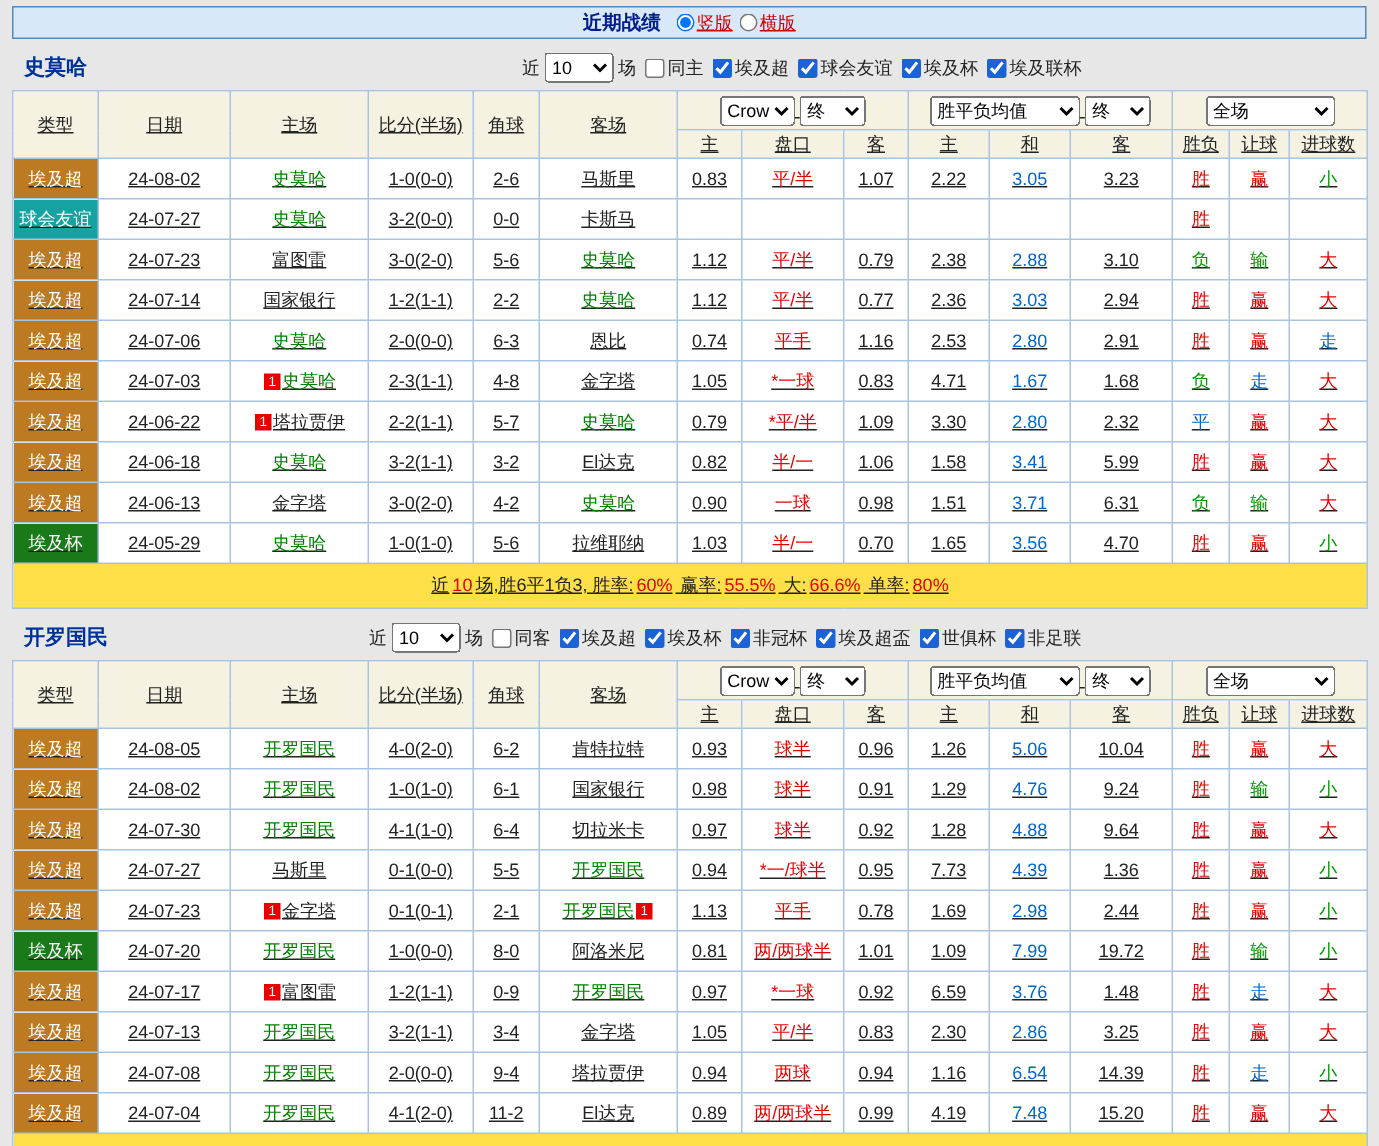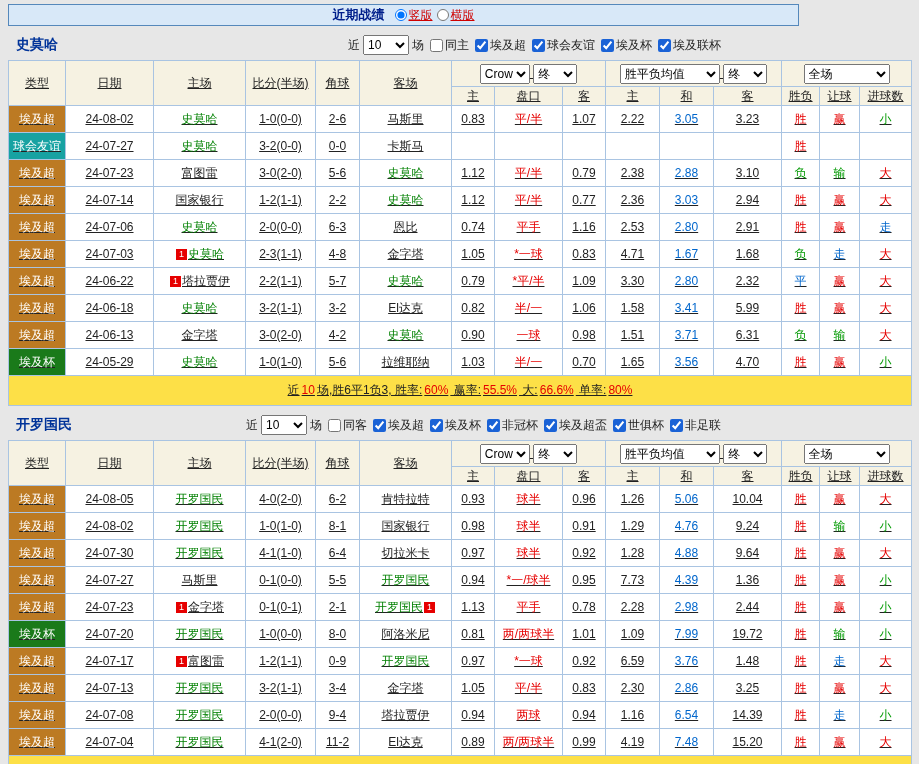--- a/index.html
+++ b/index.html
@@ -7,21 +7,21 @@
   body {
     width:919px; height:764px; overflow:hidden;
     background:#e7e7e7;
     font-family:"Liberation Sans","DejaVu Sans",sans-serif;
     font-size:12px; color:#222;
   }
   .page { padding:4px 8px 0 8px; }
 
   
   .topbar {
-    width:791px; height:22px;
+    width:903px; height:22px;
     background:#d8e8f8; border:1px solid #5588bb;
     display:flex; align-items:center; justify-content:center; gap:4px;
   }
   .topbar .title { color:#001f8b; font-weight:bold; font-size:13px; margin-right:6px; }
   .topbar label { display:inline-flex; align-items:center; gap:2px; color:#d00000;text-decoration:underline; }
   .topbar input[type=radio] { margin:0; width:12px; height:12px; }
 
   
   .sec-head { display:flex; align-items:center; height:24px; margin:7px 0 3px 0; }
   .sec-title { color:#003399; font-weight:bold; font-size:14px; margin-left:8px; }
@@ -440,21 +440,21 @@
     <td>10.04</td>
     <td class="c-red">胜</td>
     <td class="c-red">赢</td>
     <td class="c-red">大</td>
   </tr>
             <tr>
     <td class="type t-super">埃及超</td>
     <td>24-08-02</td>
     <td><span class="green-team">开罗国民</span></td>
     <td>1-0(1-0)</td>
-    <td>8-1</td>
+    <td>6-1</td>
     <td><span class="">国家银行</span></td>
     <td>0.98</td>
     <td class="c-red">球半</td>
     <td>0.91</td>
     <td>1.29</td>
     <td class="c-blue">4.76</td>
     <td>9.24</td>
     <td class="c-red">胜</td>
     <td class="c-green">输</td>
     <td class="c-green">小</td>
@@ -496,21 +496,21 @@
             <tr>
     <td class="type t-super">埃及超</td>
     <td>24-07-23</td>
     <td><span class="badge">1</span><span class="">金字塔</span></td>
     <td>0-1(0-1)</td>
     <td>2-1</td>
     <td><span class="green-team">开罗国民</span><span class="badge">1</span></td>
     <td>1.13</td>
     <td class="c-red">平手</td>
     <td>0.78</td>
-    <td>2.28</td>
+    <td>1.69</td>
     <td class="c-blue">2.98</td>
     <td>2.44</td>
     <td class="c-red">胜</td>
     <td class="c-red">赢</td>
     <td class="c-green">小</td>
   </tr>
             <tr>
     <td class="type t-cup">埃及杯</td>
     <td>24-07-20</td>
     <td><span class="green-team">开罗国民</span></td>

